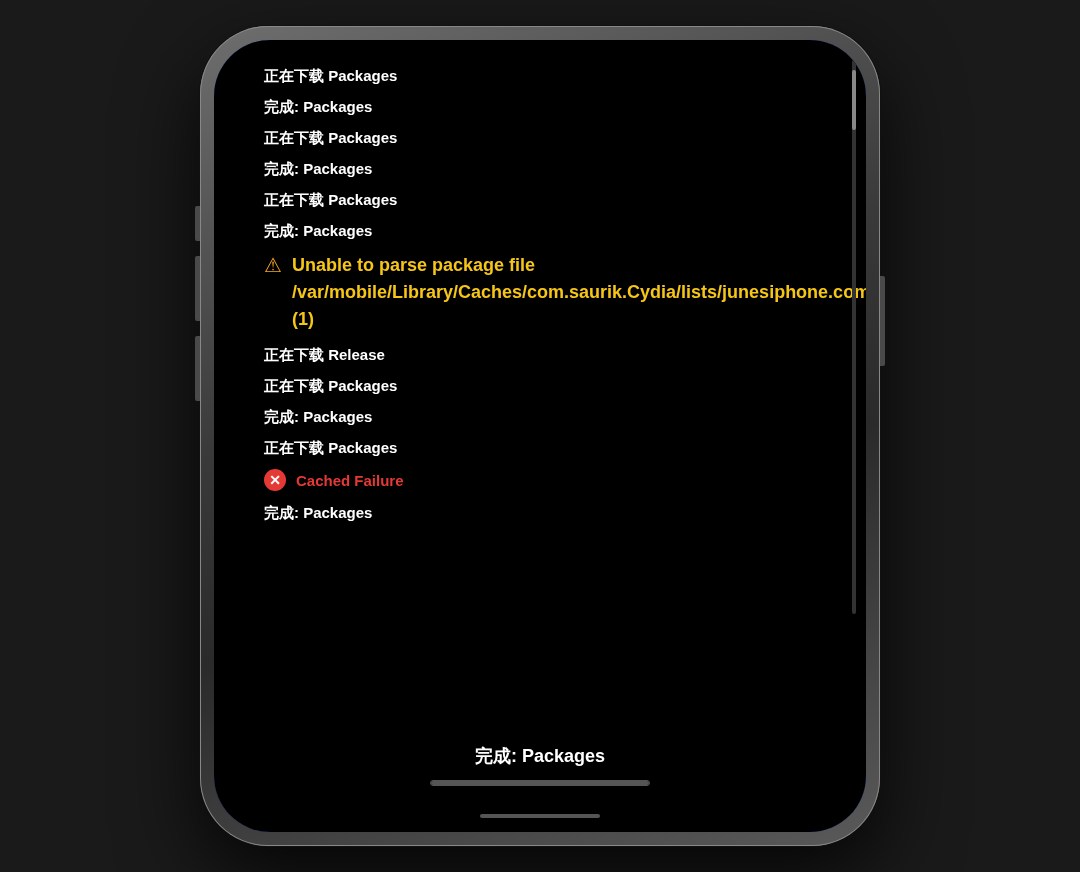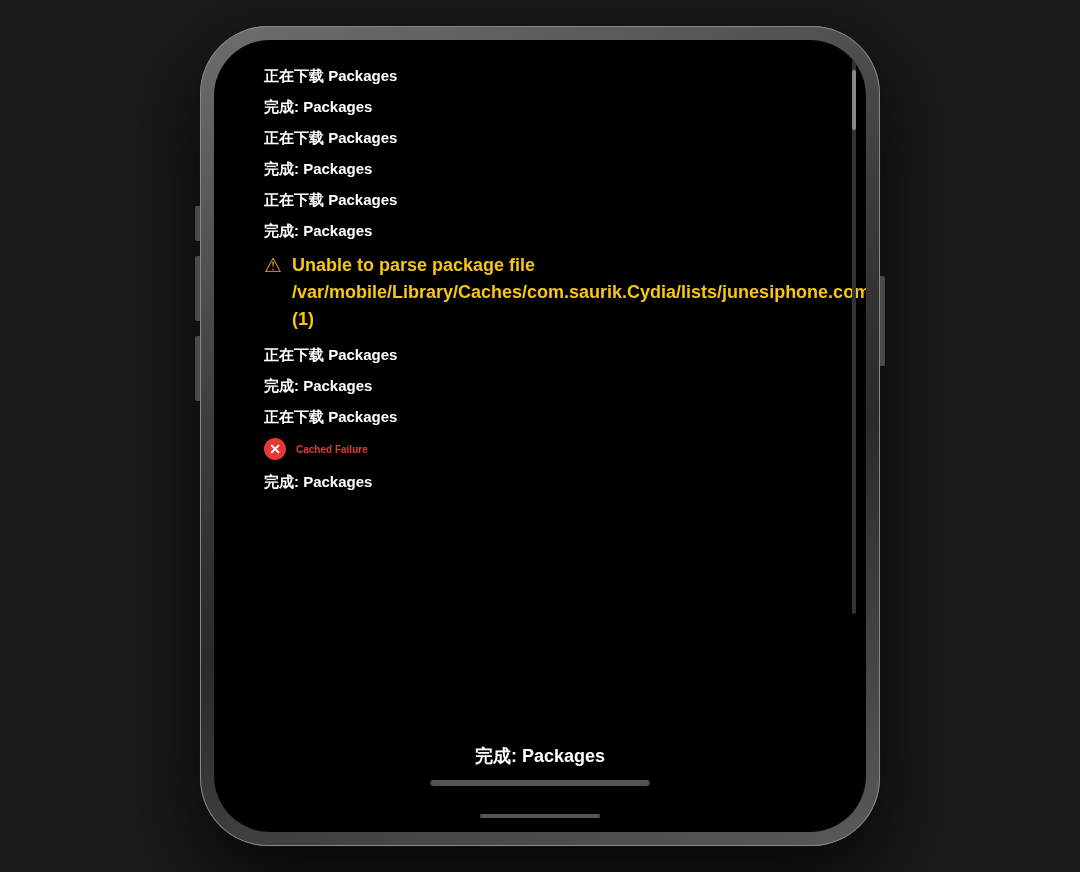--- a/index.html
+++ b/index.html
@@ -144,21 +144,21 @@
 
     .error-icon-x {
       color: #fff;
       font-size: 14px;
       font-weight: 900;
       line-height: 1;
     }
 
     .error-text {
       color: #e53935;
-      font-size: 10px;
+      font-size: 15px;
       font-weight: 600;
     }
 
     
     .bottom-section {
       background: #000;
       padding: 10px 0 20px 0;
       display: flex;
       flex-direction: column;
       align-items: center;
@@ -275,20 +275,21 @@
             <li class="log-item white-text">完成: Packages</li>
 
             <li class="warning-item">
               <span class="warning-icon">⚠</span>
               <span class="warning-text">
                 <span>Unable to parse package file</span><br>
                 <span>/var/mobile/Library/Caches/com.saurik.Cydia/lists/junesiphone.com_supersecret_._Packages (1)</span>
               </span>
             </li>
 
+            <li class="log-item white-text">正在下载 Release</li>
             <li class="log-item white-text">正在下载 Packages</li>
             <li class="log-item white-text">完成: Packages</li>
             <li class="log-item white-text">正在下载 Packages</li>
 
             <li class="error-item">
               <div class="error-icon-circle">
                 <span class="error-icon-x">✕</span>
               </div>
               <span class="error-text">Cached Failure</span>
             </li>

